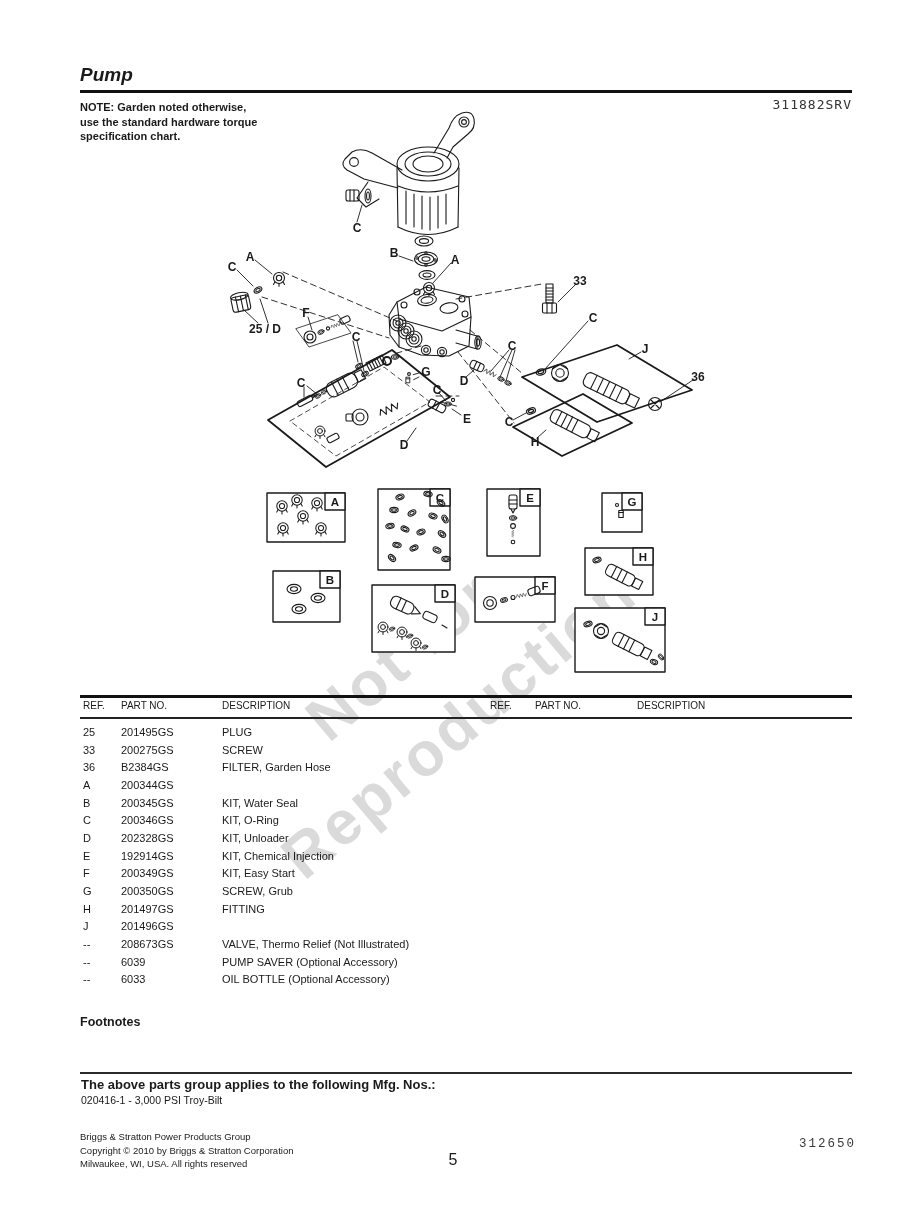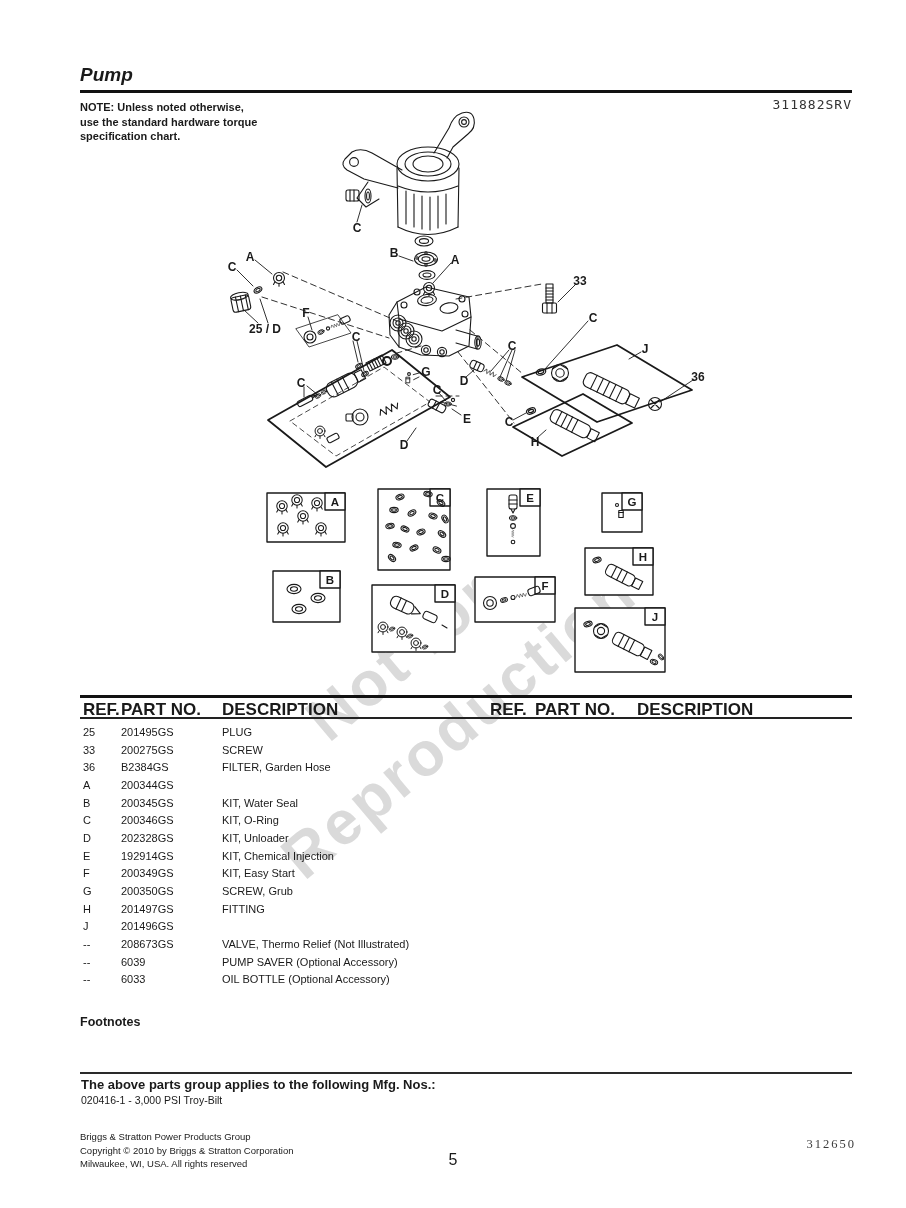--- a/index.html
+++ b/index.html
@@ -14,48 +14,48 @@
   .watermark{left:150px;top:530px;width:560px;height:320px;display:flex;flex-direction:column;
              justify-content:center;align-items:center;transform:rotate(-40deg);
              font-size:62px;font-weight:600;letter-spacing:3px;color:#c7c7c7;opacity:.65;
              line-height:1.45;z-index:0;white-space:nowrap;}
   .diagram-svg{left:140px;top:95px;z-index:1;}
   .co{position:absolute;transform:translate(-50%,-50%);font-size:12px;font-weight:bold;
       white-space:nowrap;z-index:3;}
   .bl{position:absolute;transform:translate(-50%,-50%);font-size:11.5px;font-weight:bold;z-index:3;}
   .parts-table{left:80px;top:695px;width:772px;z-index:2;}
   .thead{position:relative;height:19px;border-top:3px solid #111;border-bottom:2px solid #222;}
-  .th{position:absolute;top:2px;font-size:17px;font-weight:bold;}
+  .th{position:absolute;top:2px;font-size:10px;font-weight:normal;}
   .tbody{padding-top:4px;}
   .trow{display:grid;grid-template-columns:38px 101px 1fr;height:17.7px;align-items:center;
         padding-left:3px;font-size:11px;}
   .fn-heading{left:80px;top:1015px;font-size:12.5px;font-weight:bold;z-index:2;}
   .fn-rule{left:80px;top:1072px;width:772px;height:2px;background:#2a2a2a;z-index:2;}
   .applies{left:81px;top:1077px;font-size:13px;font-weight:bold;z-index:2;}
   .mfg{left:81px;top:1094px;font-size:10.5px;z-index:2;}
   .footer{left:80px;top:1130px;font-size:9.5px;line-height:13.5px;color:#1a1a1a;z-index:2;}
   .page-num{left:0;right:0;top:1151px;text-align:center;font-size:16px;z-index:2;}
-  .code-num{right:50px;top:1137px;font-family:Liberation Serif, serif;font-size:12.5px;
+  .code-num{right:50px;top:1137px;font-family:Liberation Mono, monospace;font-size:12.5px;
             letter-spacing:2px;color:#3a3a3a;z-index:2;}
   svg *{vector-effect:none;}
 </style>
 </head>
 <body>
 
 <div class="page">
 
   <div class="abs watermark">
     <span>Not for</span>
     <span>Reproduction</span>
   </div>
 
   <div class="abs page-title">Pump</div>
   <div class="abs title-rule"></div>
   <div class="abs note">
-    <div>NOTE: Unless noted otherwise,</div>
+    <div>NOTE: Garden noted otherwise,</div>
     <div>use the standard hardware torque</div>
     <div>specification chart.</div>
   </div>
   <div class="abs doc-number">311882SRV</div>
 
   <svg class="abs diagram-svg" width="630" height="600" viewBox="140 95 630 600" fill="none" stroke="#1a1a1a" stroke-width="1.1" stroke-linecap="round" stroke-linejoin="round">
     <defs>
       <g id="oring">
           <ellipse rx="4.2" ry="2.6"></ellipse>
           <ellipse rx="2.4" ry="1.3"></ellipse>

